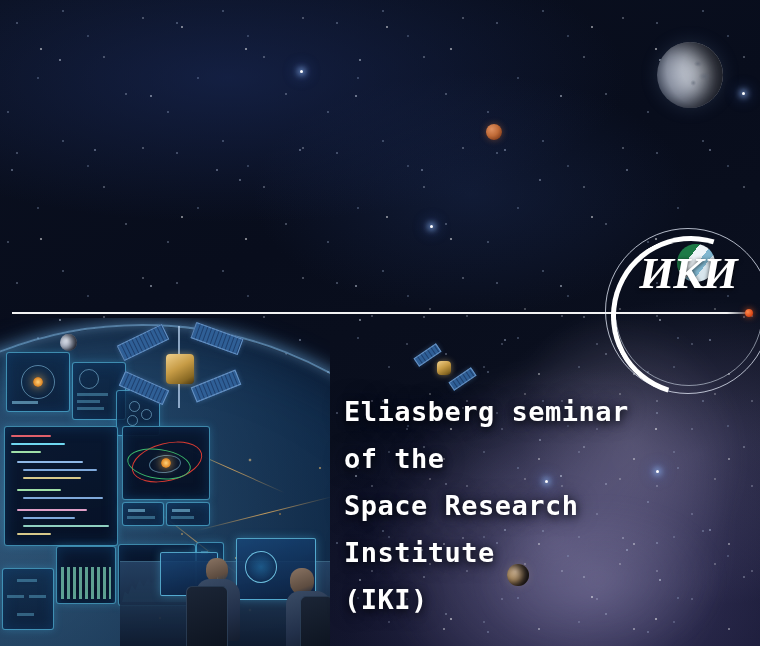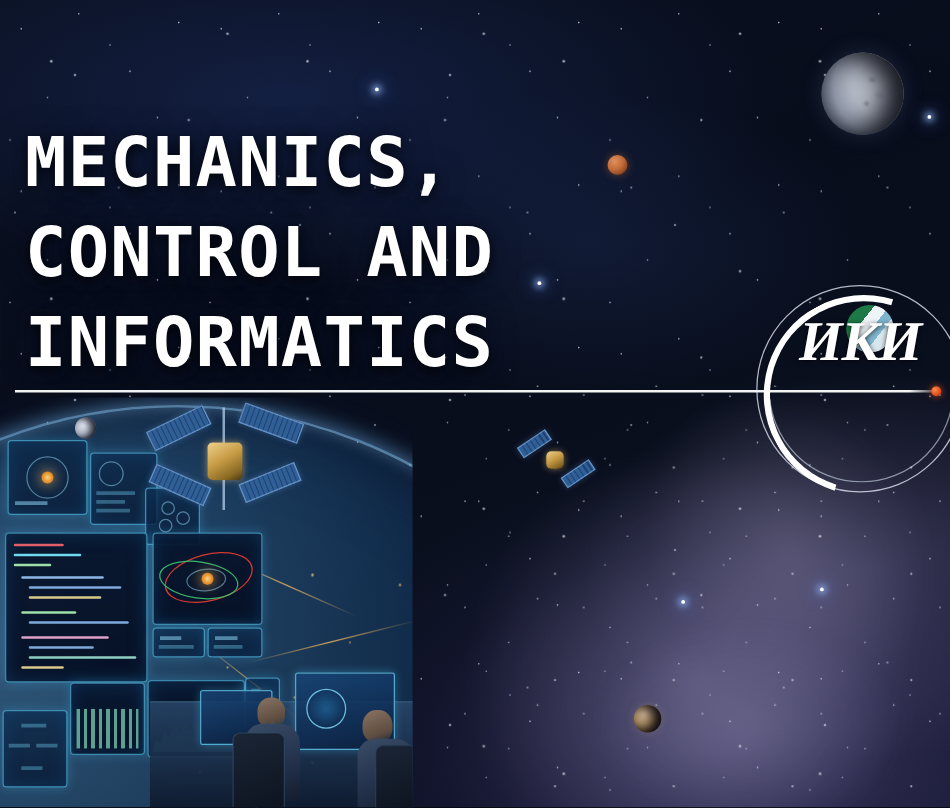--- a/index.html
+++ b/index.html
@@ -581,23 +581,25 @@
 
   <div class="sat" id="sat-second">
     <div class="panel p1"></div>
     <div class="panel p2"></div>
     <div class="body"></div>
   </div>
 
   <div class="divider"></div>
   <div class="divider-dot"></div>
 
-  <h1 class="title">MECHANICS,
-CONTROL AND
-INFORMATICS</h1>
+  <p class="subtitle">Eliasberg seminar
+of the
+Space Research
+Institute
+(IKI)</p>
 
   <div class="logo">
     <div class="logo-ring"></div>
     <div class="logo-sweep"></div>
     <div class="logo-arc"></div>
     <div class="logo-disc"></div>
     <div class="logo-iki">ИКИ</div>
   </div>
 
 </div>

